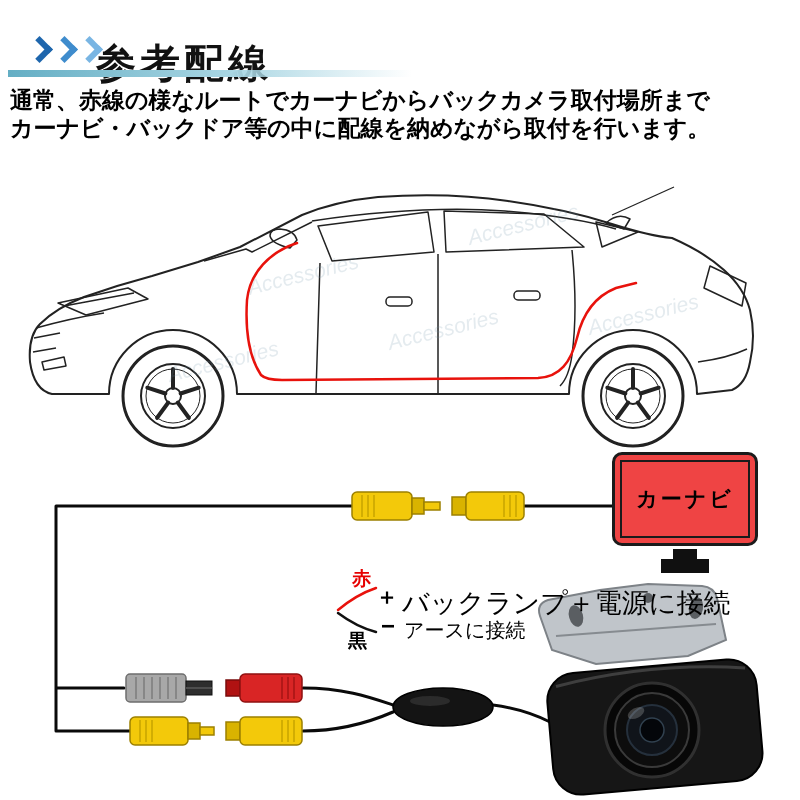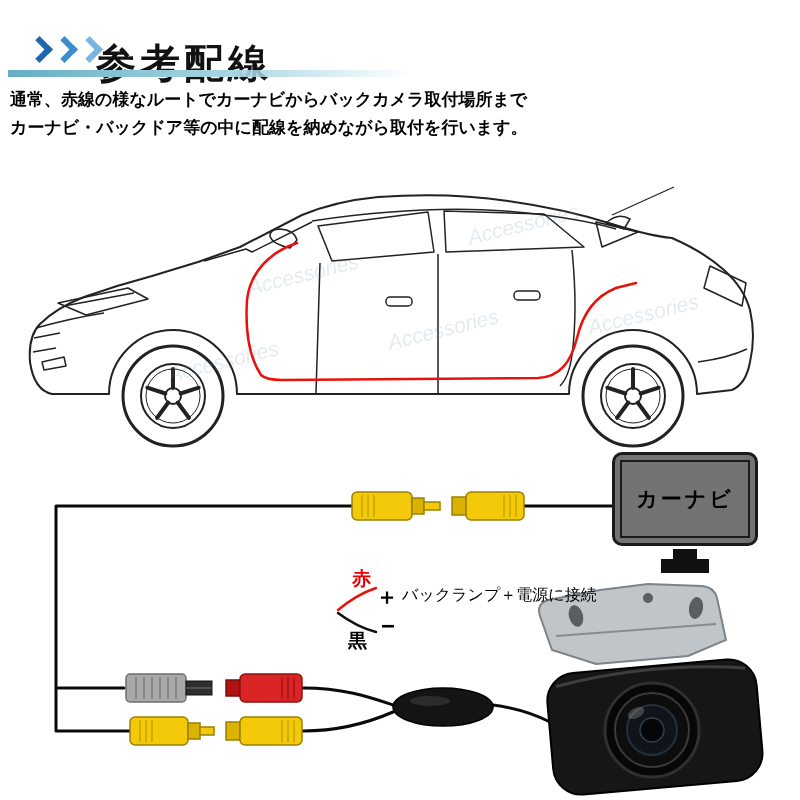--- a/index.html
+++ b/index.html
@@ -8,38 +8,38 @@
   
   .chevrons{position:absolute;left:30px;top:40px;display:flex;gap:6px;}
   .chev{width:13px;height:13px;border-style:solid;border-width:6px 6px 0 0;transform:rotate(45deg);}
   .c1{border-color:#1e66ad;}.c2{border-color:#3f8ccd;}.c3{border-color:#79b5e3;}
   .title{position:absolute;left:84px;top:24px;margin:12px;
          font-family:"Liberation Serif","DejaVu Serif",serif;
          font-size:40px;font-weight:700;letter-spacing:4px;color:#111;}
   .title-underline{position:absolute;left:8px;top:70px;width:404px;height:7px;
          background:linear-gradient(90deg,#64aec4 0%,#a9d6e3 55%,rgba(255,255,255,0) 100%);}
   
-  .intro{position:absolute;left:10px;top:86px;width:786px;font-size:17px;line-height:28px;font-weight:700;}
+  .intro{position:absolute;left:10px;top:86px;width:786px;font-size:23px;line-height:28px;font-weight:700;}
   .intro-line{white-space:nowrap;}
   
   .canvas{position:absolute;left:0;top:0;}
   .wm{font-size:21px;font-style:italic;fill:#6f93a8;opacity:.18;}
   
   .navi-box{position:absolute;left:612px;top:452px;width:146px;height:94px;box-sizing:border-box;
-            border:3px solid #1b1b1b;border-radius:10px;padding:5px;background:#737373;}
+            border:3px solid #1b1b1b;border-radius:10px;padding:5px;background:#ef4444;}
   .navi-inner{width:100%;height:100%;box-sizing:border-box;border:2px solid #1b1b1b;
               display:flex;align-items:center;justify-content:center;
               font-size:21px;font-weight:600;letter-spacing:3px;}
   .navi-neck{position:absolute;left:673px;top:549px;width:24px;height:11px;background:#101010;}
   .navi-base{position:absolute;left:661px;top:559px;width:48px;height:14px;background:#101010;}
   
   .lbl{position:absolute;white-space:nowrap;}
   .lbl-red{left:352px;top:566px;color:#e60000;font-size:19px;font-weight:700;}
   .lbl-plus-sign{left:376px;top:582px;font-size:22px;font-weight:700;}
-  .lbl-plus-text{left:402px;top:585px;font-size:16px;font-weight:500;}
+  .lbl-plus-text{left:402px;top:585px;font-size:27px;font-weight:500;}
   .lbl-minus-sign{left:381px;top:612px;font-size:24px;font-weight:700;}
   .lbl-minus-text{left:404px;top:617px;font-size:20px;font-weight:500;}
   .lbl-black{left:348px;top:628px;font-size:19px;font-weight:700;}
   
   .car-line{fill:none;stroke:#222;stroke-width:2;stroke-linejoin:round;stroke-linecap:round;}
   .car-thin{fill:none;stroke:#222;stroke-width:1.5;stroke-linejoin:round;}
   .wire{fill:none;stroke:#0a0a0a;stroke-width:3;stroke-linecap:round;}
 </style>
 </head>
 <body>
@@ -186,15 +186,16 @@
   <div class="navi-box">
     <div class="navi-inner">カーナビ</div>
   </div>
   <div class="navi-neck"></div>
   <div class="navi-base"></div>
 
   <div class="lbl lbl-red">赤</div>
   <div class="lbl lbl-plus-sign">＋</div>
   <div class="lbl lbl-plus-text">バックランプ＋電源に接続</div>
   <div class="lbl lbl-minus-sign">−</div>
+  <div class="lbl lbl-minus-text">アースに接続</div>
   <div class="lbl lbl-black">黒</div>
 
 </div>
 
 </body></html>

